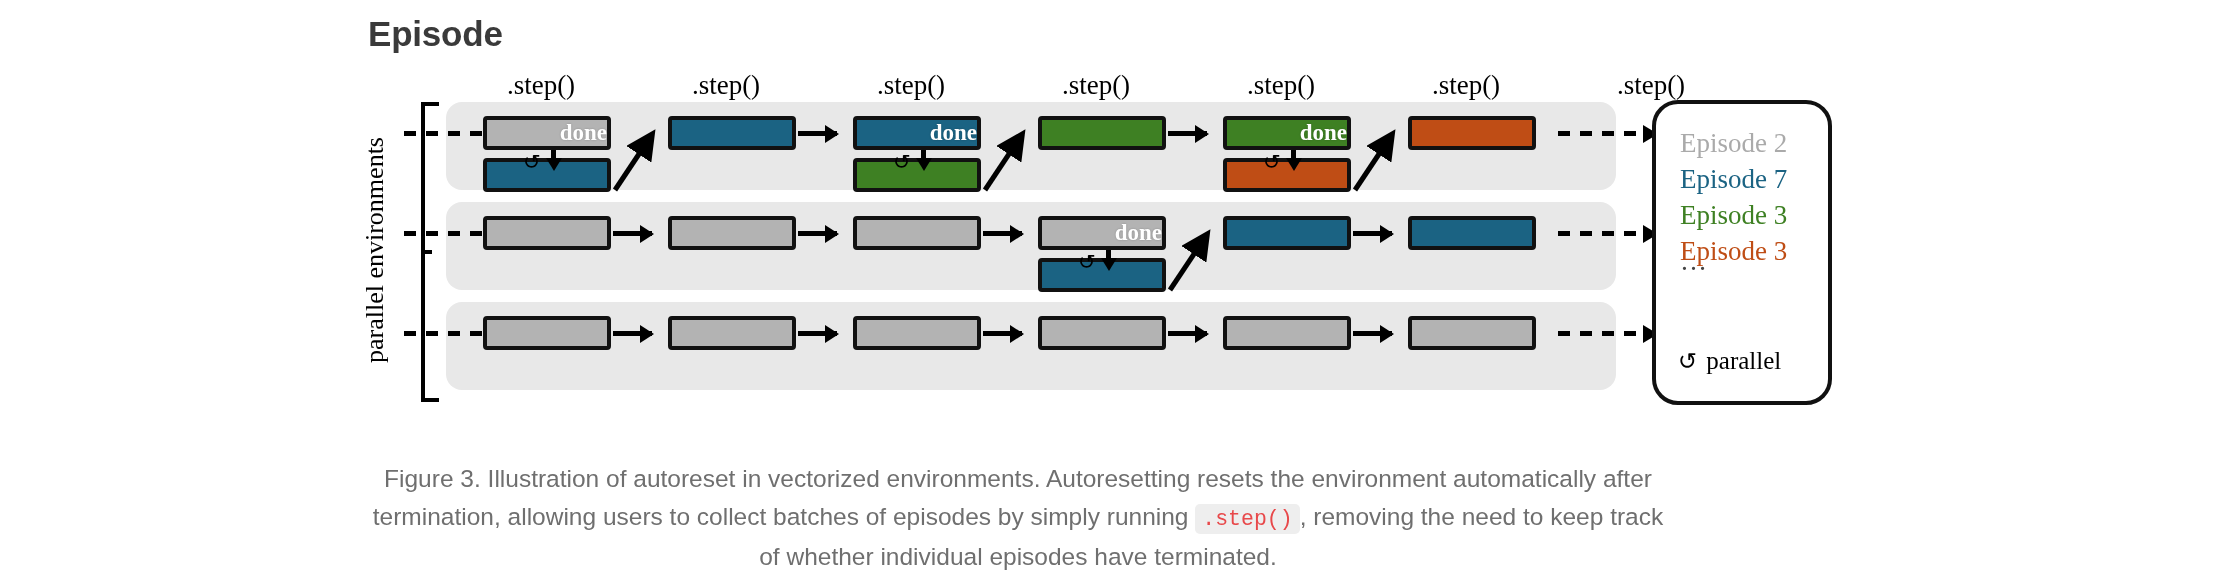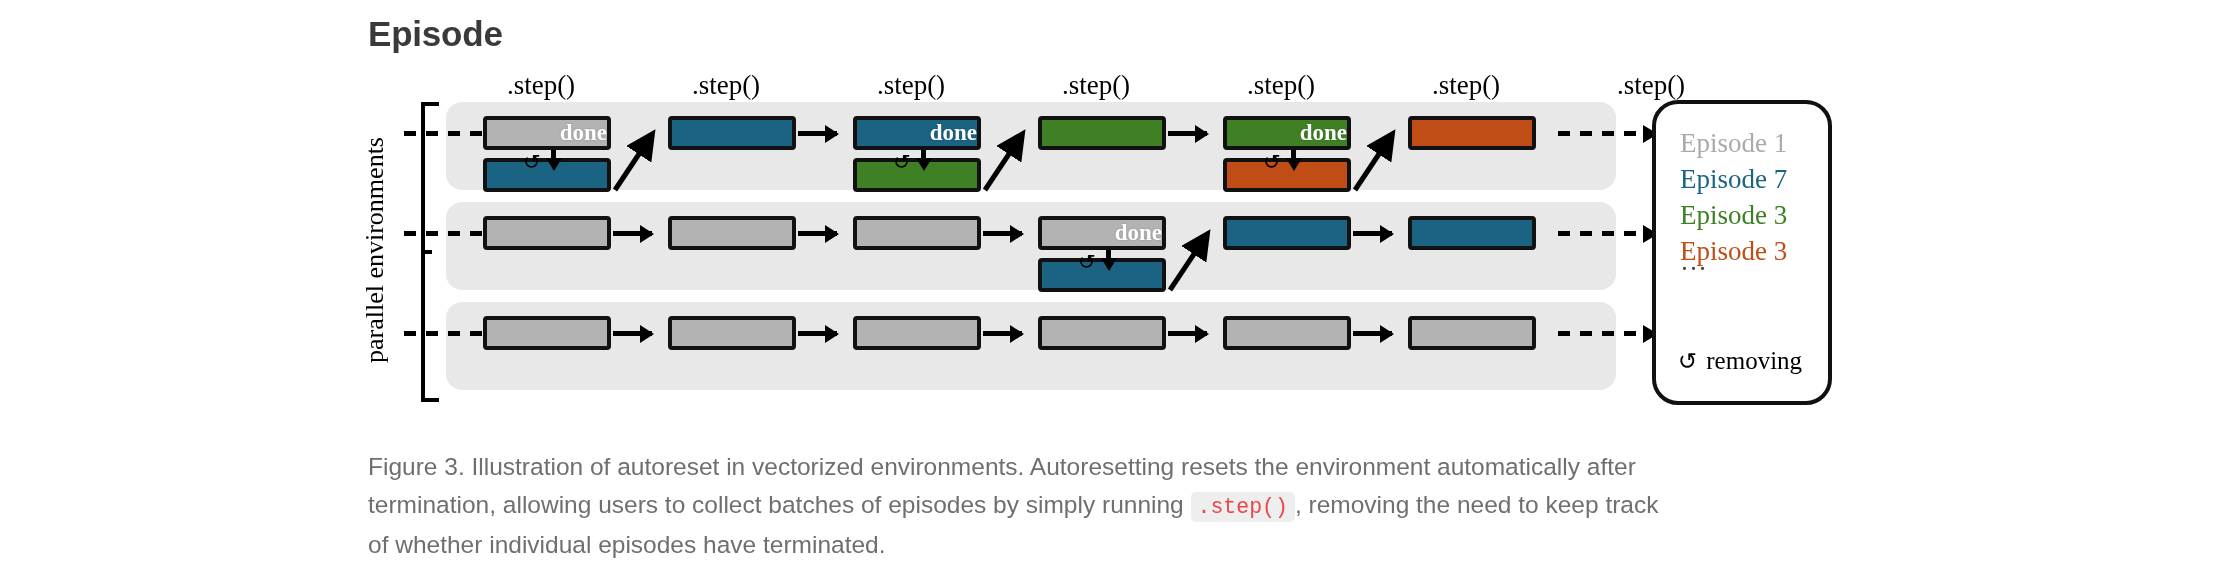--- a/index.html
+++ b/index.html
@@ -209,25 +209,26 @@
     gap:9px;
   }
   #legend-autoreset .rs{
     font-family:"DejaVu Sans", sans-serif;
     font-size:23px;
   }
 
   
   #caption {
     position:absolute;
-    left:368px; top:448px;
+    left:368px; top:460px;
     width:1300px;
     font-size:24.5px;
     line-height:38px;
     color:#6f6f6f;
+    text-align:center;
   }
   code.inline-code{
     font-family:"Liberation Mono", monospace;
     font-size:21.5px;
     color:#e8484a;
     background:#eeeeee;
     border-radius:5px;
     padding:3px 7px;
   }
 </style>
@@ -350,27 +351,27 @@
       <div class="arrow-h" style="left: 615px; top: 253px; width: 39px;"></div>
       <div class="node row-top" style="left: 670px; top: 238px; width: 128px; background: rgb(179, 179, 179);"></div>
       <div class="arrow-h" style="left: 800px; top: 253px; width: 39px;"></div>
       <div class="node row-top" style="left: 855px; top: 238px; width: 128px; background: rgb(179, 179, 179);"></div>
       <div class="arrow-h" style="left: 985px; top: 253px; width: 39px;"></div>
       <div class="node row-top" style="left: 1040px; top: 238px; width: 128px; background: rgb(179, 179, 179);"></div>
       <div class="arrow-dash" style="left: 1190px; top: 253px; width: 86px;"></div>
     </div>
 
   <div id="legend">
-    <div class="legend-item" style="top: 26px; color: rgb(170, 170, 170);">Episode 1</div>
+    <div class="legend-item" style="top: 26px; color: rgb(170, 170, 170);">Episode 2</div>
     <div class="legend-item" style="top: 62px; color: rgb(27, 99, 131);">Episode 7</div>
     <div class="legend-item" style="top: 98px; color: rgb(62, 128, 35);">Episode 3</div>
     <div class="legend-item" style="top: 134px; color: rgb(191, 77, 21);">Episode 3</div>
     <div id="legend-ellipsis">…</div>
     <div id="legend-autoreset">
       <span class="rs">↺</span>
-      <span>removing</span>
+      <span>parallel</span>
     </div>
   </div>
 </div>
 
 <div id="caption">
   <span>Figure 3. Illustration of autoreset in vectorized environments. Autoresetting resets the environment automatically after termination, allowing users to collect batches of episodes by simply running </span><code class="inline-code">.step()</code><span>, removing the need to keep track of whether individual episodes have terminated.</span>
 </div>
 
 </body></html>

